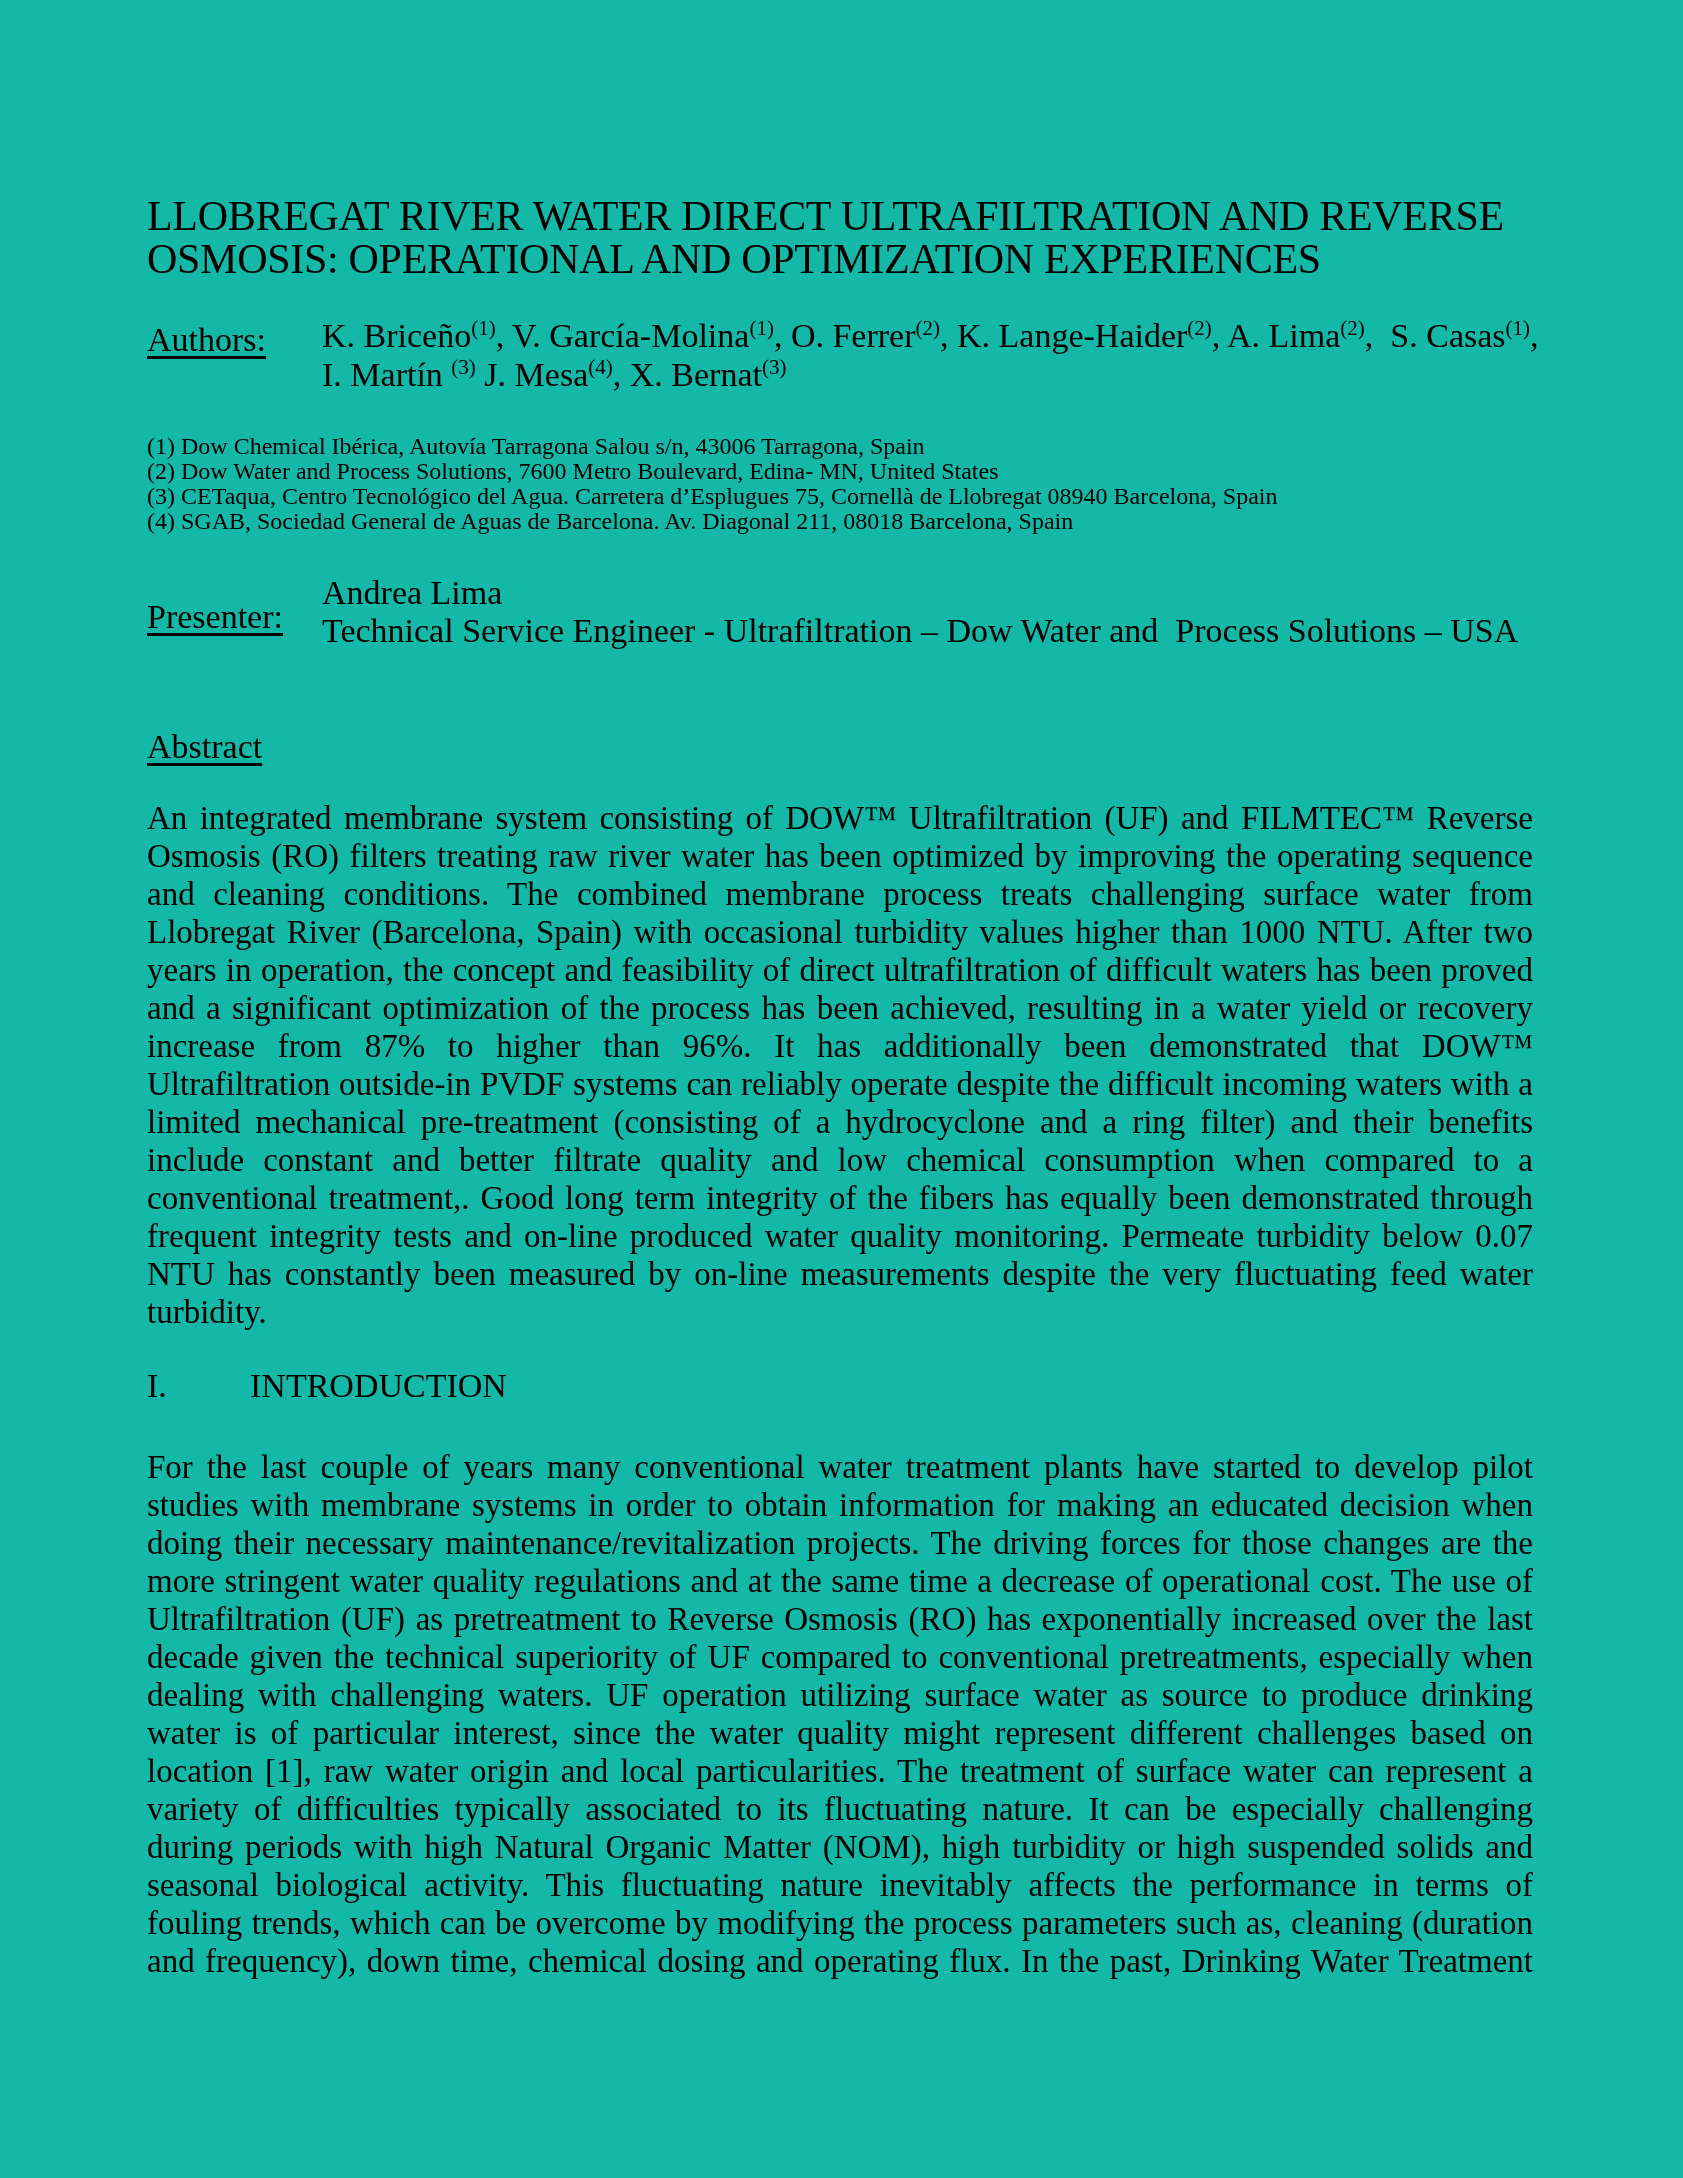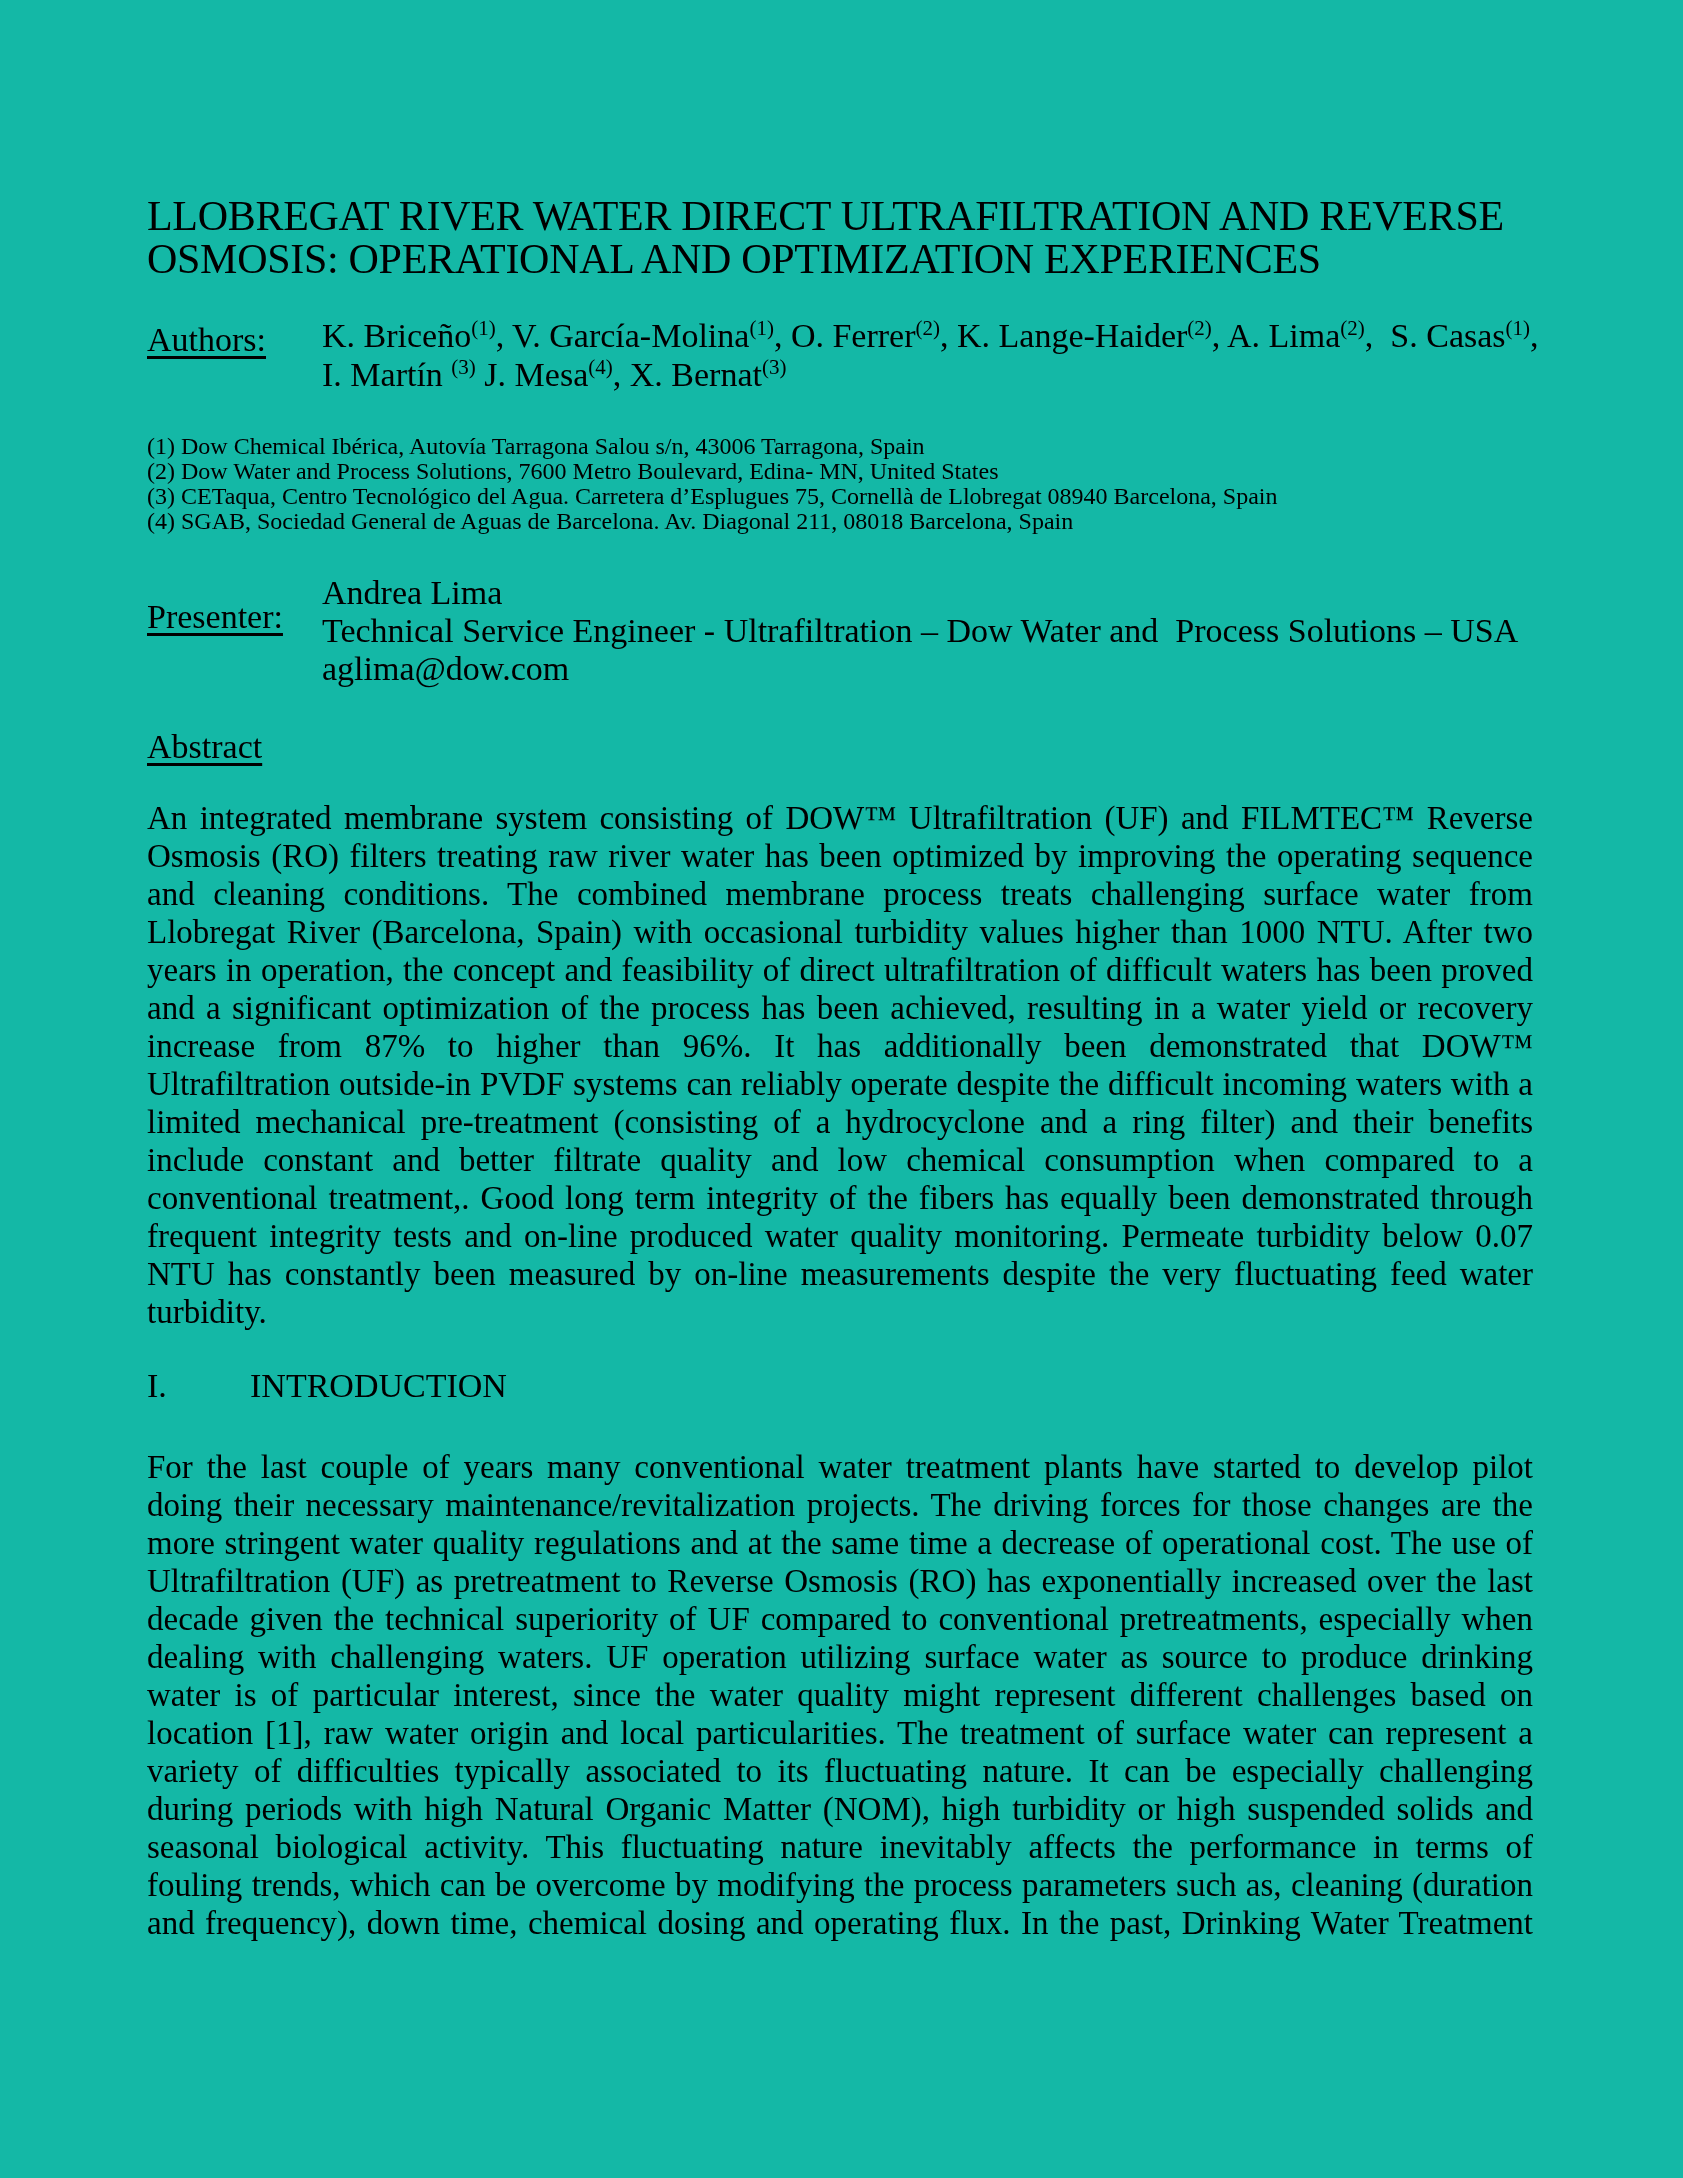--- a/index.html
+++ b/index.html
@@ -104,21 +104,20 @@
       <div class="line">(1) Dow Chemical Ibérica, Autovía Tarragona Salou s/n, 43006 Tarragona, Spain</div>
       <div class="line">(2) Dow Water and Process Solutions, 7600 Metro Boulevard, Edina- MN, United States</div>
       <div class="line">(3) CETaqua, Centro Tecnológico del Agua. Carretera d’Esplugues 75, Cornellà de Llobregat 08940 Barcelona, Spain</div>
       <div class="line">(4) SGAB, Sociedad General de Aguas de Barcelona. Av. Diagonal 211, 08018 Barcelona, Spain</div>
     </div>
 
   <div class="abs presenter-label">Presenter:</div>
   <div class="abs presenter-lines">
     <div>Andrea Lima</div>
     <div>Technical Service Engineer - Ultrafiltration – Dow Water and &nbsp;Process Solutions – USA</div>
-    <div>aglima@dow.com</div>
   </div>
 
   <div class="abs abstract-heading">Abstract</div>
   <div class="abs jpara abstract-body">
       <div class="line">An integrated membrane system consisting of DOW™ Ultrafiltration (UF) and FILMTEC™ Reverse</div>
       <div class="line">Osmosis (RO) filters treating raw river water has been optimized by improving the operating sequence</div>
       <div class="line">and cleaning conditions. The combined membrane process treats challenging surface water from</div>
       <div class="line">Llobregat River (Barcelona, Spain) with occasional turbidity values higher than 1000 NTU. After two</div>
       <div class="line">years in operation, the concept and feasibility of direct ultrafiltration of difficult waters has been proved</div>
       <div class="line">and a significant optimization of the process has been achieved, resulting in a water yield or recovery</div>
@@ -130,20 +129,21 @@
       <div class="line">frequent integrity tests and on-line produced water quality monitoring. Permeate turbidity below 0.07</div>
       <div class="line">NTU has constantly been measured by on-line measurements despite the very fluctuating feed water</div>
       <div class="line last-left">turbidity.</div>
     </div>
 
   <div class="abs intro-heading">
     <span class="sec-num">I.</span><span>INTRODUCTION</span>
   </div>
   <div class="abs jpara intro-body">
       <div class="line">For the last couple of years many conventional water treatment plants have started to develop pilot</div>
+      <div class="line">studies with membrane systems in order to obtain information for making an educated decision when</div>
       <div class="line">doing their necessary maintenance/revitalization projects. The driving forces for those changes are the</div>
       <div class="line">more stringent water quality regulations and at the same time a decrease of operational cost. The use of</div>
       <div class="line">Ultrafiltration (UF) as pretreatment to Reverse Osmosis (RO) has exponentially increased over the last</div>
       <div class="line">decade given the technical superiority of UF compared to conventional pretreatments, especially when</div>
       <div class="line">dealing with challenging waters. UF operation utilizing surface water as source to produce drinking</div>
       <div class="line">water is of particular interest, since the water quality might represent different challenges based on</div>
       <div class="line">location [1], raw water origin and local particularities. The treatment of surface water can represent a</div>
       <div class="line">variety of difficulties typically associated to its fluctuating nature. It can be especially challenging</div>
       <div class="line">during periods with high Natural Organic Matter (NOM), high turbidity or high suspended solids and</div>
       <div class="line">seasonal biological activity. This fluctuating nature inevitably affects the performance in terms of</div>

